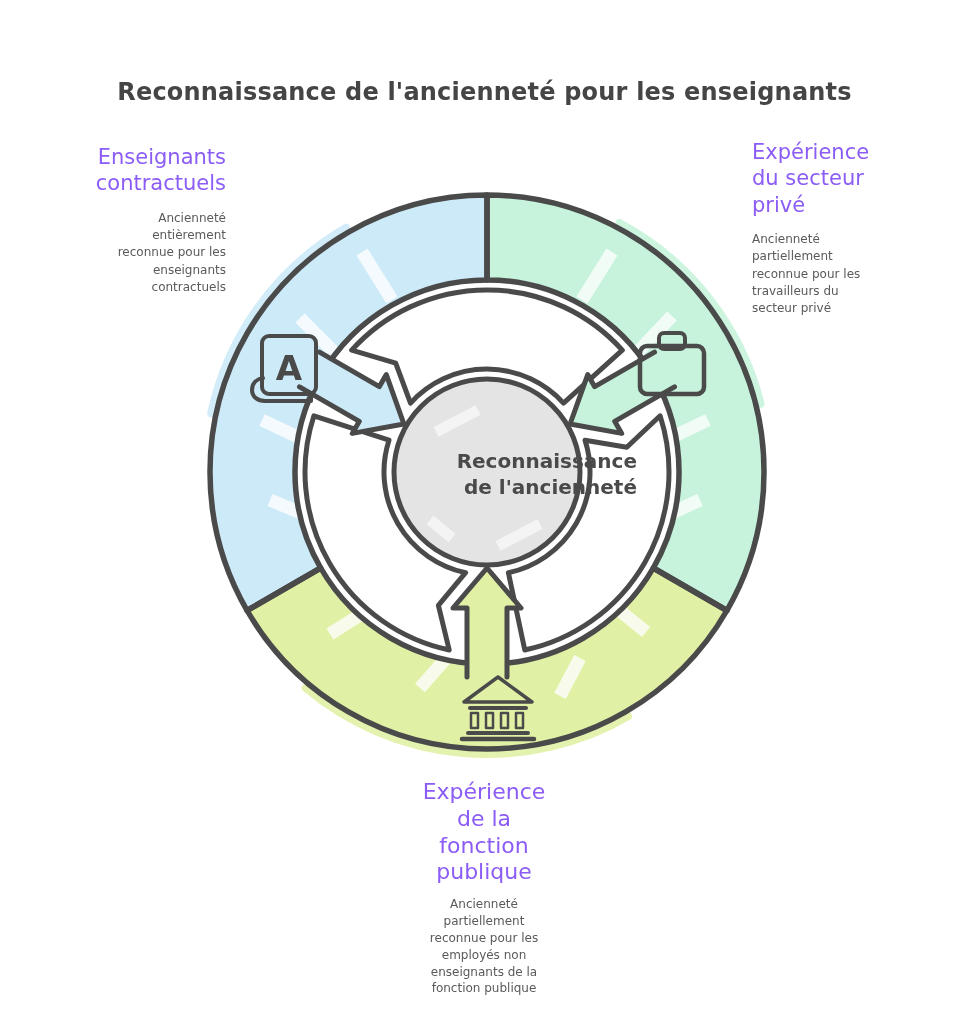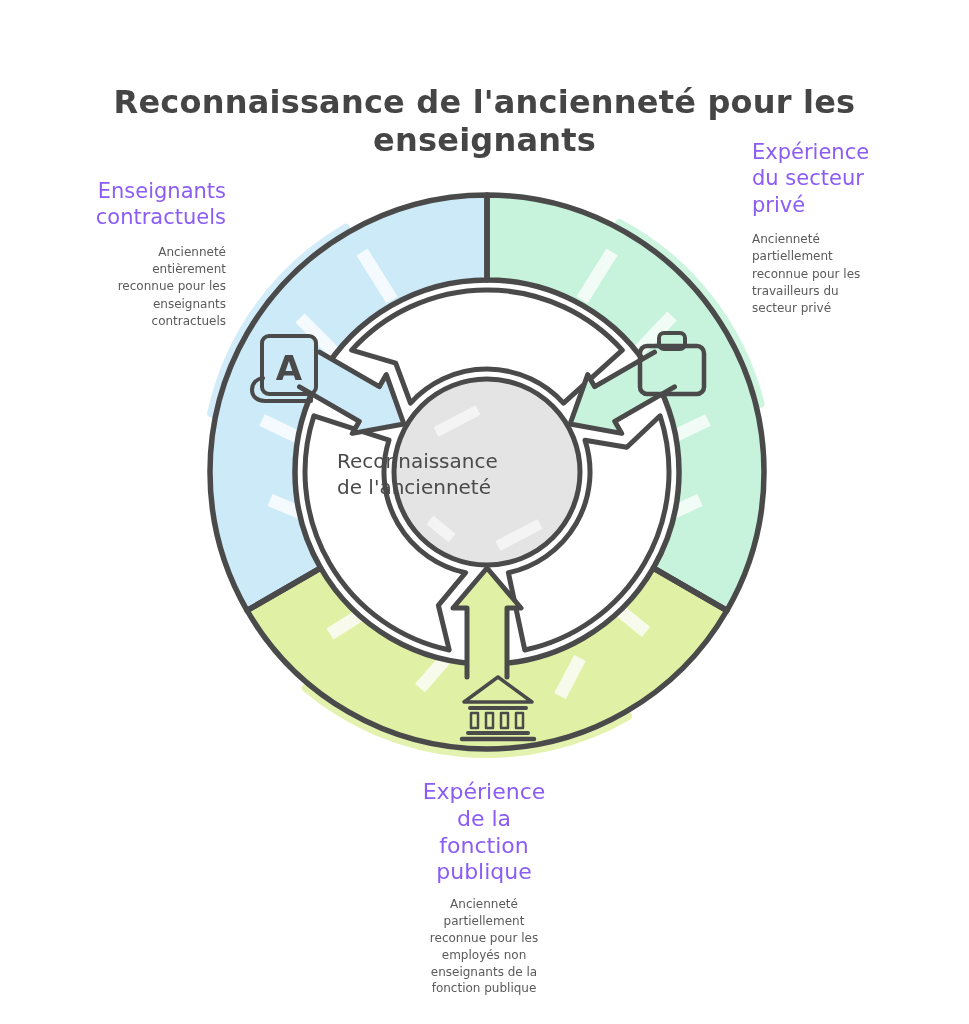--- a/index.html
+++ b/index.html
@@ -1,30 +1,30 @@
 <!DOCTYPE html>
 <html><head>
 <meta charset="utf-8">
 <style>
   html,body{margin:0;padding:0;background:#ffffff;}
   body{width:969px;height:1024px;position:relative;overflow:hidden;
        font-family:"DejaVu Sans","Liberation Sans",sans-serif;color:#4a4a4a;}
   .title{position:absolute;top:62px;left:0;width:969px;text-align:center;
-         font-size:32px;font-weight:bold;letter-spacing:.2px;color:#454545;}
+         font-size:24px;font-weight:bold;letter-spacing:.2px;color:#454545;}
   .diagram-svg{position:absolute;left:0;top:0;}
   .label{position:absolute;}
   .label .h{font-weight:normal;font-size:21px;line-height:1.25;white-space:pre-line;color:#8b5cf6;}
   .label .d{font-size:12px;line-height:1.45;white-space:pre-line;color:#5a5a5a;margin-top:13px;}
-  .label-left{left:34px;top:178px;width:192px;text-align:right;}
+  .label-left{left:34px;top:144px;width:192px;text-align:right;}
   .label-right{left:752px;top:139px;width:200px;text-align:left;}
   .label-bottom{left:371px;top:779px;width:226px;text-align:center;}
   .label-bottom .h{font-size:22px;line-height:1.22;}
   .label-bottom .d{margin-top:10px;line-height:1.4;}
-  .center-label{position:absolute;left:337px;top:448px;width:300px;text-align:left;
-                font-weight:normal;font-size:20px;line-height:1.3;white-space:pre-line;color:#4a4a4a;}
+  .center-label{position:absolute;left:337px;top:448px;width:300px;text-align:right;
+                font-weight:bold;font-size:20px;line-height:1.3;white-space:pre-line;color:#4a4a4a;}
   svg .ol{stroke:#4a4a4a;fill:none;}
   svg text{font-family:"DejaVu Sans","Liberation Sans",sans-serif;}
 </style>
 </head>
 <body>
 
 <h1 class="title">Reconnaissance de l'ancienneté pour les enseignants</h1>
 
 <svg class="diagram-svg" width="969" height="1024" viewBox="0 0 969 1024">
 

